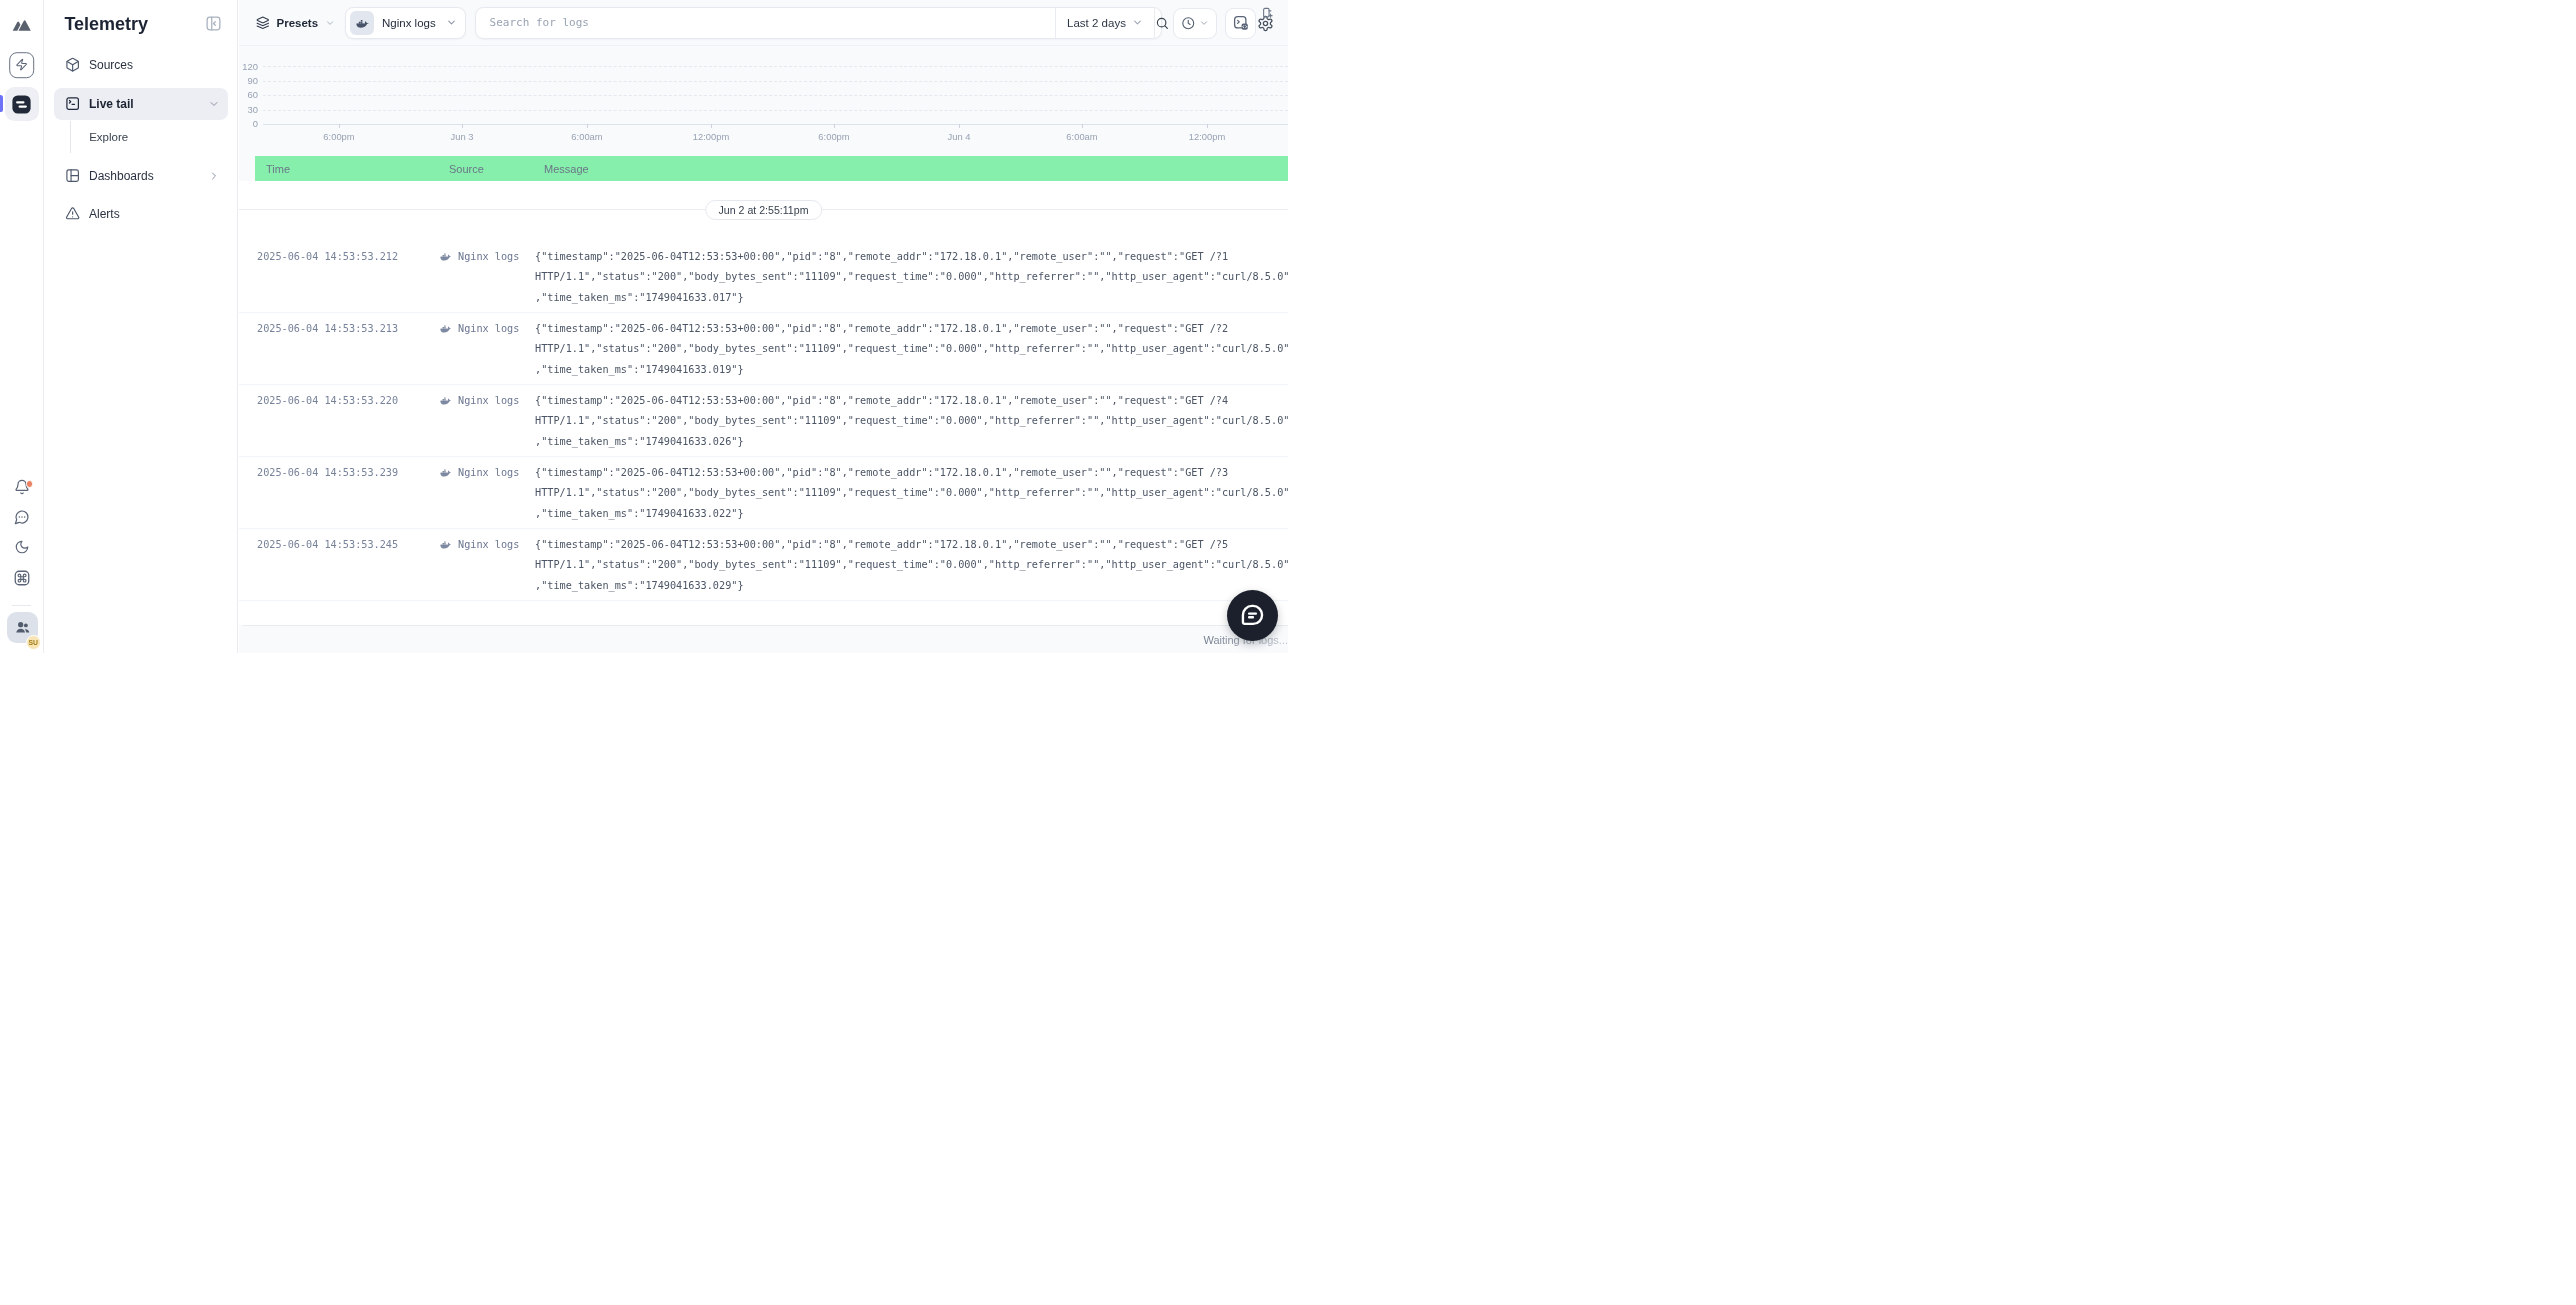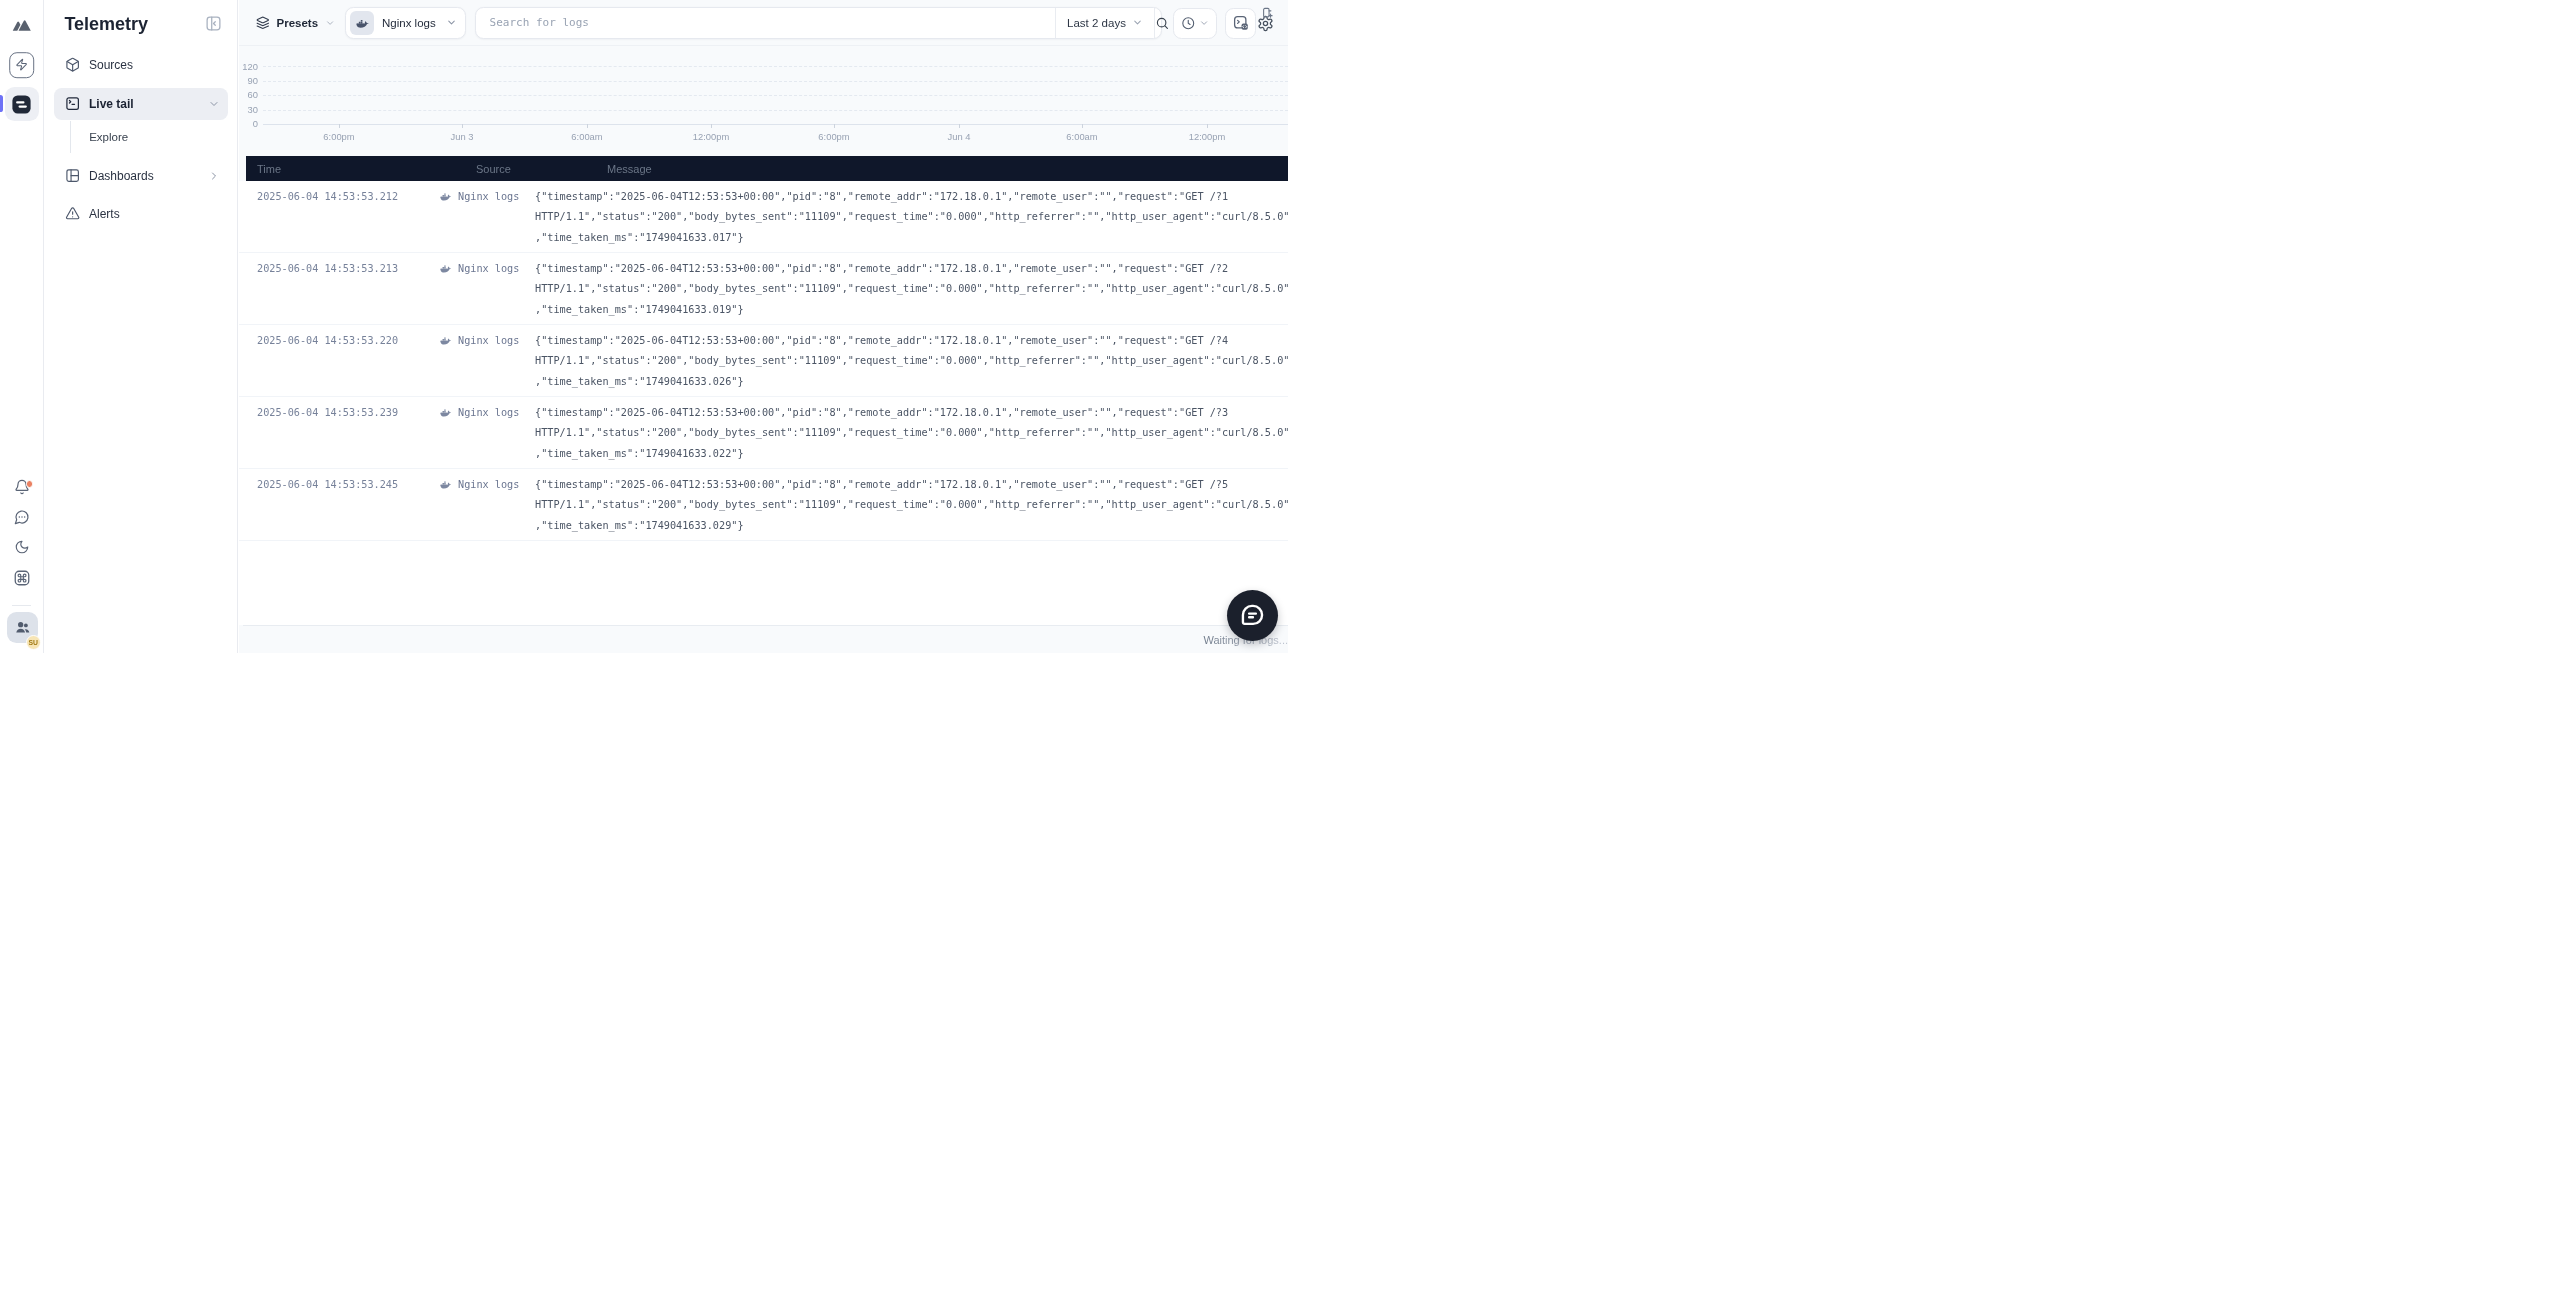--- a/index.html
+++ b/index.html
@@ -94,23 +94,23 @@
   .xlab:nth-of-type(1),.tickmark:nth-of-type(1){left:100px}
   .xlab:nth-of-type(2),.tickmark:nth-of-type(2){left:223px}
   .xlab:nth-of-type(3),.tickmark:nth-of-type(3){left:348px}
   .xlab:nth-of-type(4),.tickmark:nth-of-type(4){left:472px}
   .xlab:nth-of-type(5),.tickmark:nth-of-type(5){left:595px}
   .xlab:nth-of-type(6),.tickmark:nth-of-type(6){left:720px}
   .xlab:nth-of-type(7),.tickmark:nth-of-type(7){left:843px}
   .xlab:nth-of-type(8),.tickmark:nth-of-type(8){left:968px}
 
   
-  .theader { position:absolute; left:7px; right:0; top:156px; height:25.6px; background:#0f172a;
+  .theader { position:absolute; left:16px; right:0; top:156px; height:25.6px; background:#86efac;
              display:grid; grid-template-columns:183px 95px 1fr; padding-left:11px;
-             align-items:center; font-size:11px; color:#6b7687;gap:36px; }
+             align-items:center; font-size:11px; color:#6b7687; }
   .addcol-btn { position:absolute; right:13.6px; top:6px; color:#6b7687; cursor:pointer; }
 
   
   .logarea { position:absolute; left:0; right:0; top:181px; bottom:28px; background:#fff; overflow:hidden; }
   .daterow { position:relative; height:60px; }
   .dateline { position:absolute; left:0; right:0; top:28px; border-top:0.9px solid #e9edf2; }
   .datepill { position:absolute; left:50%; top:19px; transform:translateX(-50%); height:20.4px;
               padding:0 12.8px; background:#fff; border:0.9px solid #e5e9ef; border-radius:11px;
               display:flex; align-items:center; font-size:10.6px; font-weight:500; color:#39424f;
               z-index:1; white-space:nowrap; cursor:pointer; }
@@ -397,20 +397,24 @@
     </div>
     <div class="addcol-btn">
       <svg width="14.5" height="14.5" viewBox="0 0 24 24" fill="none" stroke="currentColor" stroke-width="1.8" stroke-linecap="round" stroke-linejoin="round">
         <rect x="6" y="4" width="9" height="14" rx="2"></rect>
         <path d="M15 8h3"></path>
           <path d="M17.5 13.5v5M15 16h5"></path>
       </svg>
     </div>
 
     <div class="logarea">
+      <div class="daterow">
+        <div class="dateline"></div>
+        <div class="datepill">Jun 2 at 2:55:11pm</div>
+      </div>
       <div>
 
           <div class="logrow">
             <span class="cell-time">2025-06-04 14:53:53.212</span>
             <span class="cell-src">
               <span class="dicon">
                 <svg width="12" height="9.4" viewBox="0 0 23 18" fill="currentColor">
                   <path d="M1.5 11h2.8v2.6H1.5zM4.8 11h2.8v2.6H4.8zM8.1 11h2.8v2.6H8.1zM4.8 7.9h2.8v2.6H4.8zM8.1 7.9h2.8v2.6H8.1zM8.1 4.8h2.8v2.6H8.1zM11.4 11h2.8v2.6h-2.8z"></path>
                   <path d="M21.2 10.2c-.6-.4-2-.6-3-.3-.1-1-.7-1.9-1.7-2.6l-.6-.4-.4.6c-.5.8-.7 2-.3 3-.4.2-1.1.4-1.6.4H.9c-.2 1.2 0 2.7.8 4.2 1.1 1.9 3.1 2.9 5.9 2.9 5.5 0 9.5-2.5 11.3-7 .7 0 2-.1 2.6-1.3l.4-.9z"></path>
                 </svg>

